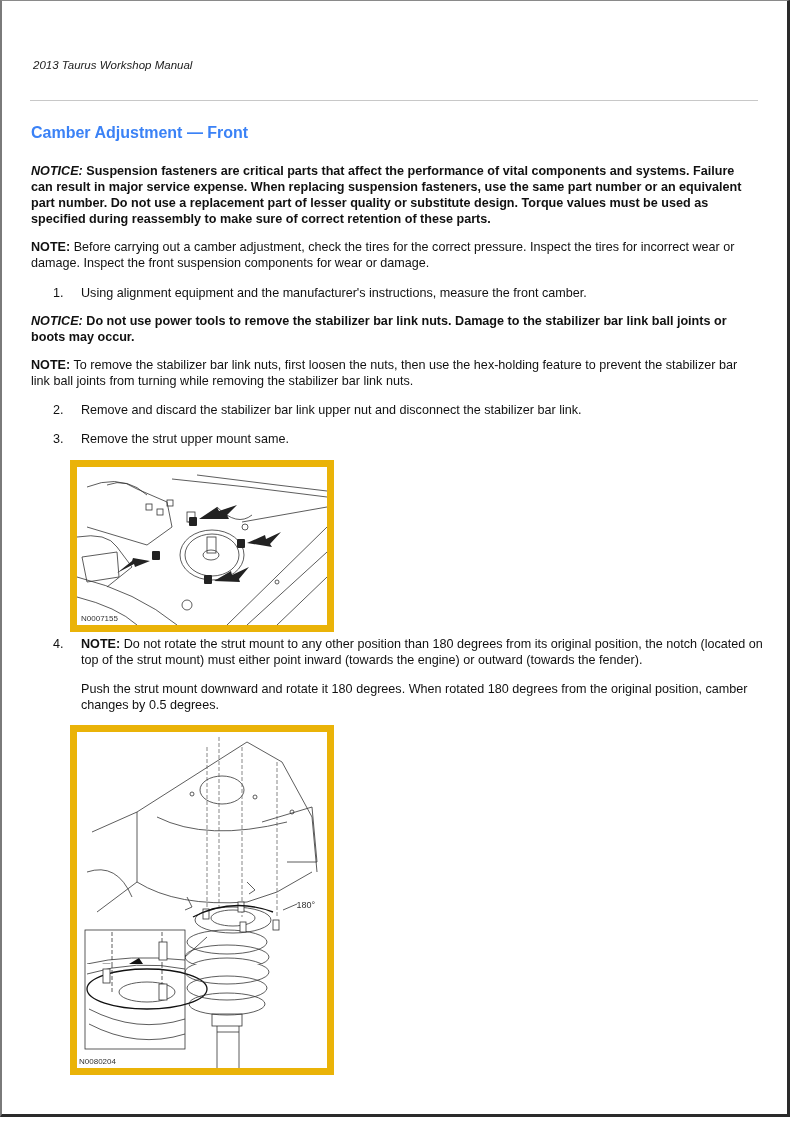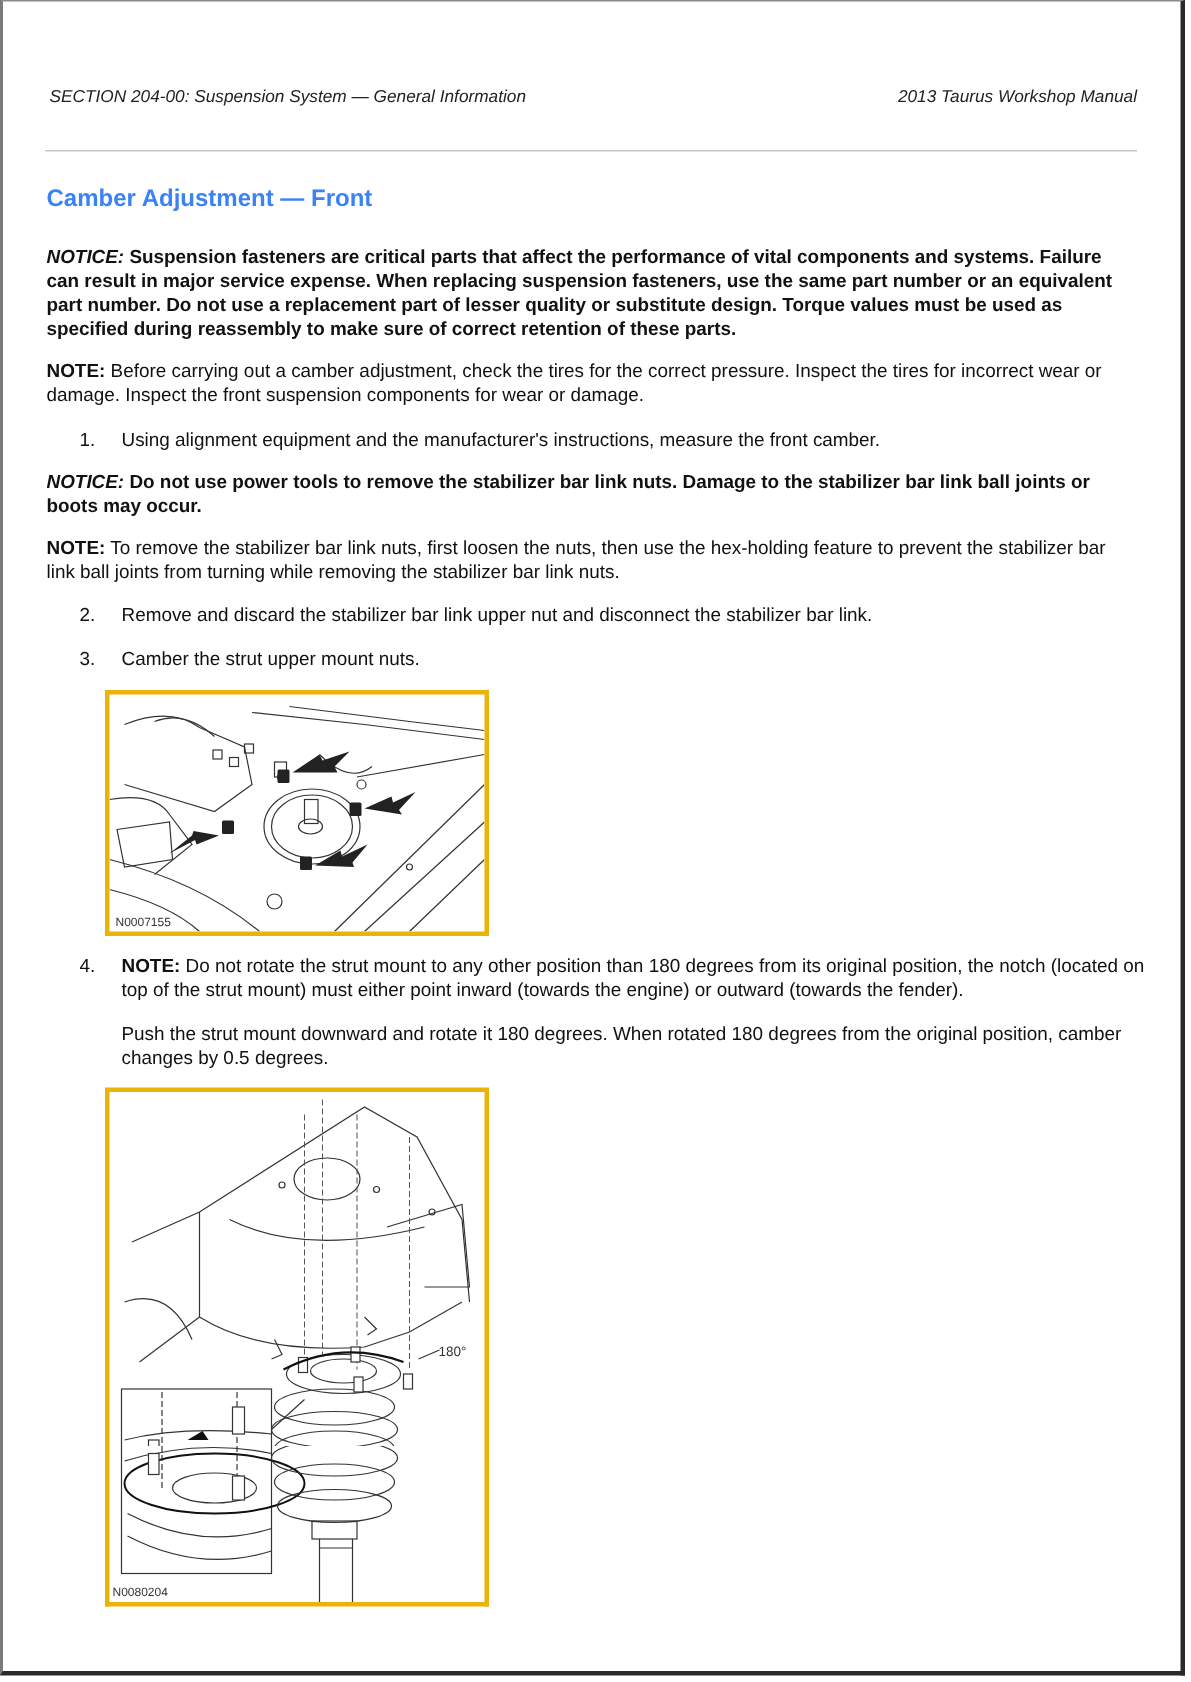--- a/index.html
+++ b/index.html
@@ -14,32 +14,31 @@
   .hdr .r2{font-style:normal;font-size:11px;}
   .hdr-rule{position:absolute;left:30px;right:36px;top:100px;height:1px;background:#c8c8c8;}
   .title{position:absolute;left:31px;top:124px;font-size:16px;font-weight:bold;color:#3b82f6;}
   .content{position:absolute;left:31px;width:727px;font-size:12.6px;line-height:16px;}
   .notice{font-weight:bold;}
   .notice i{font-style:italic;}
   .note b{font-weight:bold;}
   .step{position:absolute;left:53px;width:705px;font-size:12.6px;line-height:16px;}
   .step .num{position:absolute;left:0;top:0;}
   .step .txt{position:absolute;left:28px;width:688px;}
-  .fig{position:absolute;border:3px solid #eab308;background:#fff;overflow:hidden;}
+  .fig{position:absolute;border:7px solid #eab308;background:#fff;overflow:hidden;}
   .fig svg{position:absolute;left:0;top:0;}
   .figid{position:absolute;font-size:8px;color:#333;font-family:"Liberation Sans",sans-serif;}
 </style>
 </head>
 <body>
 
 <div class="page"></div>
 
 <div class="hdr">
   <div class="row">
-    <span>SECTION 204-00: Suspension System — General Information</span>
     <span class="r">2013 Taurus Workshop Manual</span>
   </div>
 </div>
 <div class="hdr-rule"></div>
 
 <div class="title">Camber Adjustment — Front</div>
 
 <div class="content notice" style="top:163px;">
   <i>NOTICE:</i><span> Suspension fasteners are critical parts that affect the performance of vital components and systems. Failure can result in major service expense. When replacing suspension fasteners, use the same part number or an equivalent part number. Do not use a replacement part of lesser quality or substitute design. Torque values must be used as specified during reassembly to make sure of correct retention of these parts.</span>
 </div>
@@ -61,21 +60,21 @@
   <b>NOTE:</b><span> To remove the stabilizer bar link nuts, first loosen the nuts, then use the hex-holding feature to prevent the stabilizer bar link ball joints from turning while removing the stabilizer bar link nuts.</span>
 </div>
 
 <div class="step" style="top:402px;">
   <span class="num">2.</span>
   <span class="txt">Remove and discard the stabilizer bar link upper nut and disconnect the stabilizer bar link.</span>
 </div>
 
 <div class="step" style="top:431px;">
   <span class="num">3.</span>
-  <span class="txt">Camber the strut upper mount nuts.</span>
+  <span class="txt">Remove the strut upper mount same.</span>
 </div>
 
 <div class="fig" style="left:70px;top:460px;width:250px;height:158px;">
   <svg width="250" height="158" viewBox="0 0 250 158">
     <g fill="none" stroke="#333" stroke-width="0.8">
       <path d="M10 20 Q40 8 60 22 L90 35 L95 60 L70 78 L10 60"></path>
       <path d="M30 18 Q50 10 70 28"></path>
       <path d="M95 12 L170 20 L250 30"></path>
       <path d="M120 8 L200 18 L250 24"></path>
       <path d="M140 40 Q160 60 175 48"></path>

